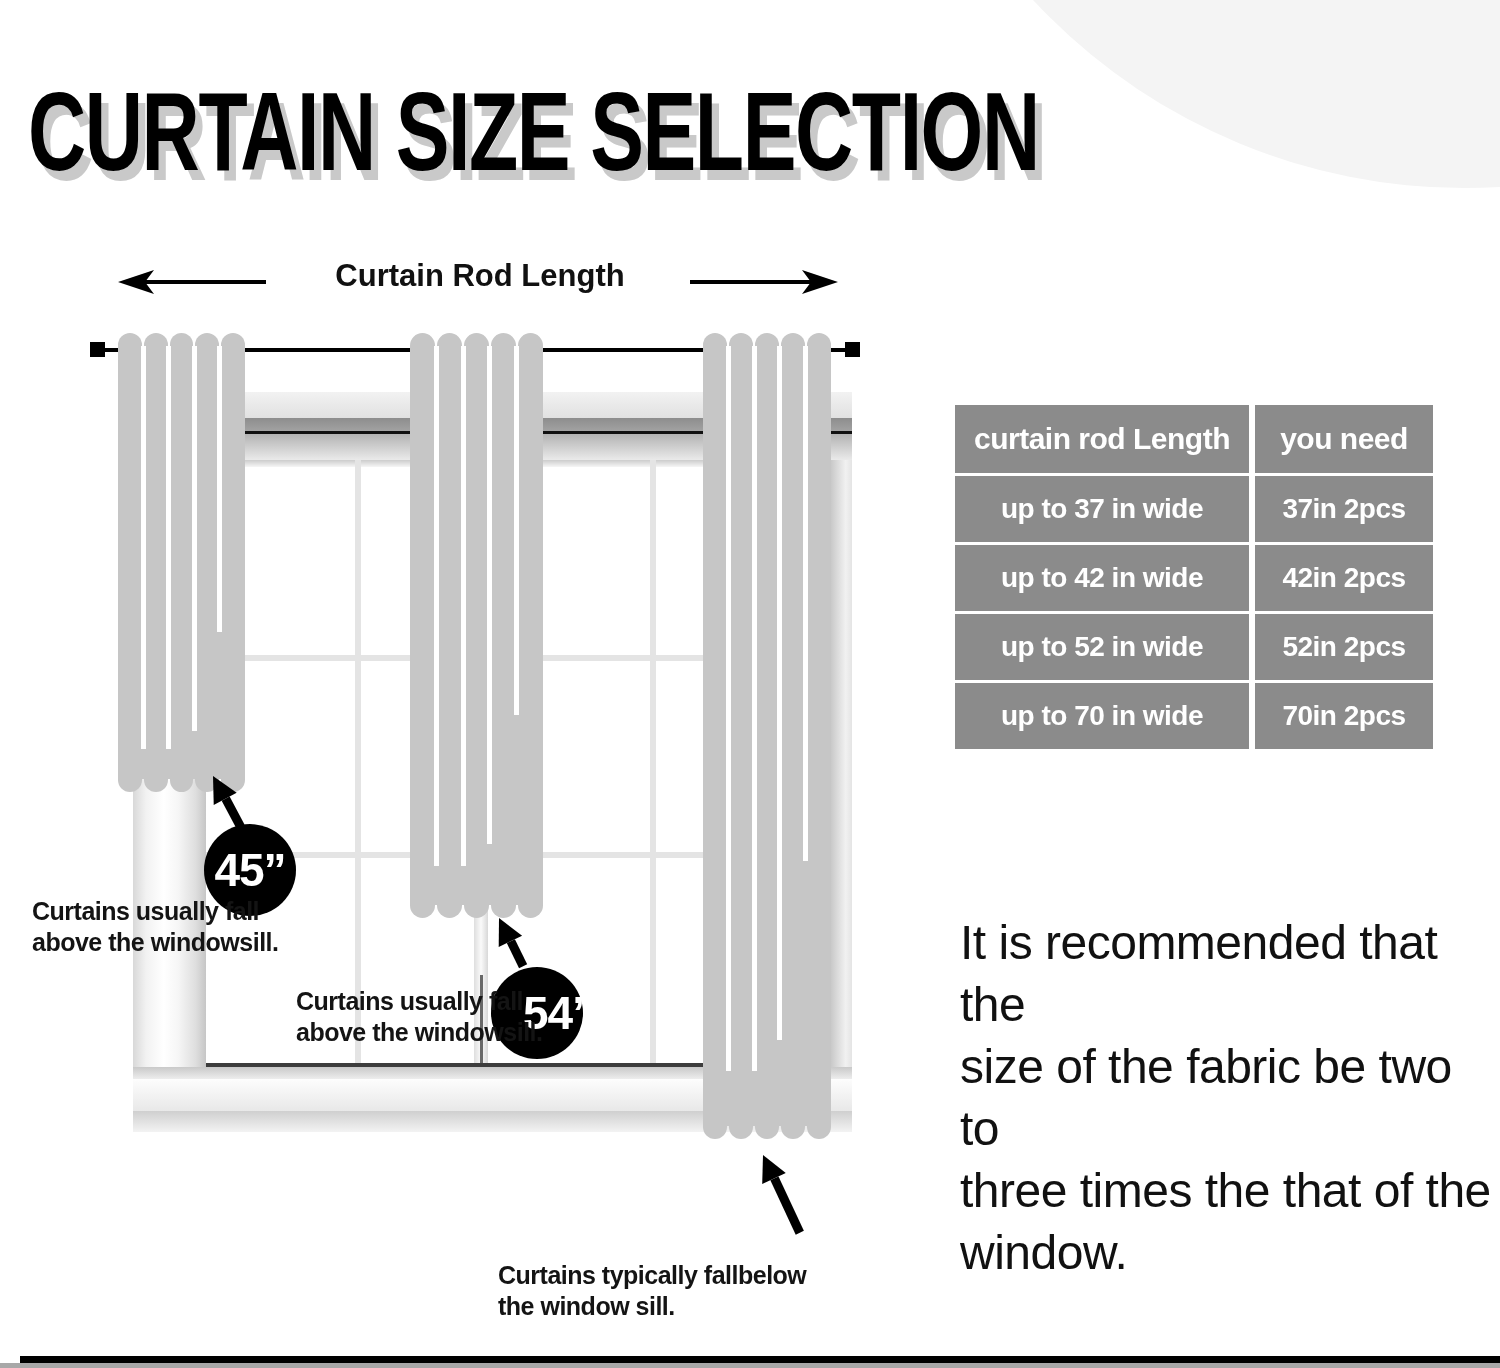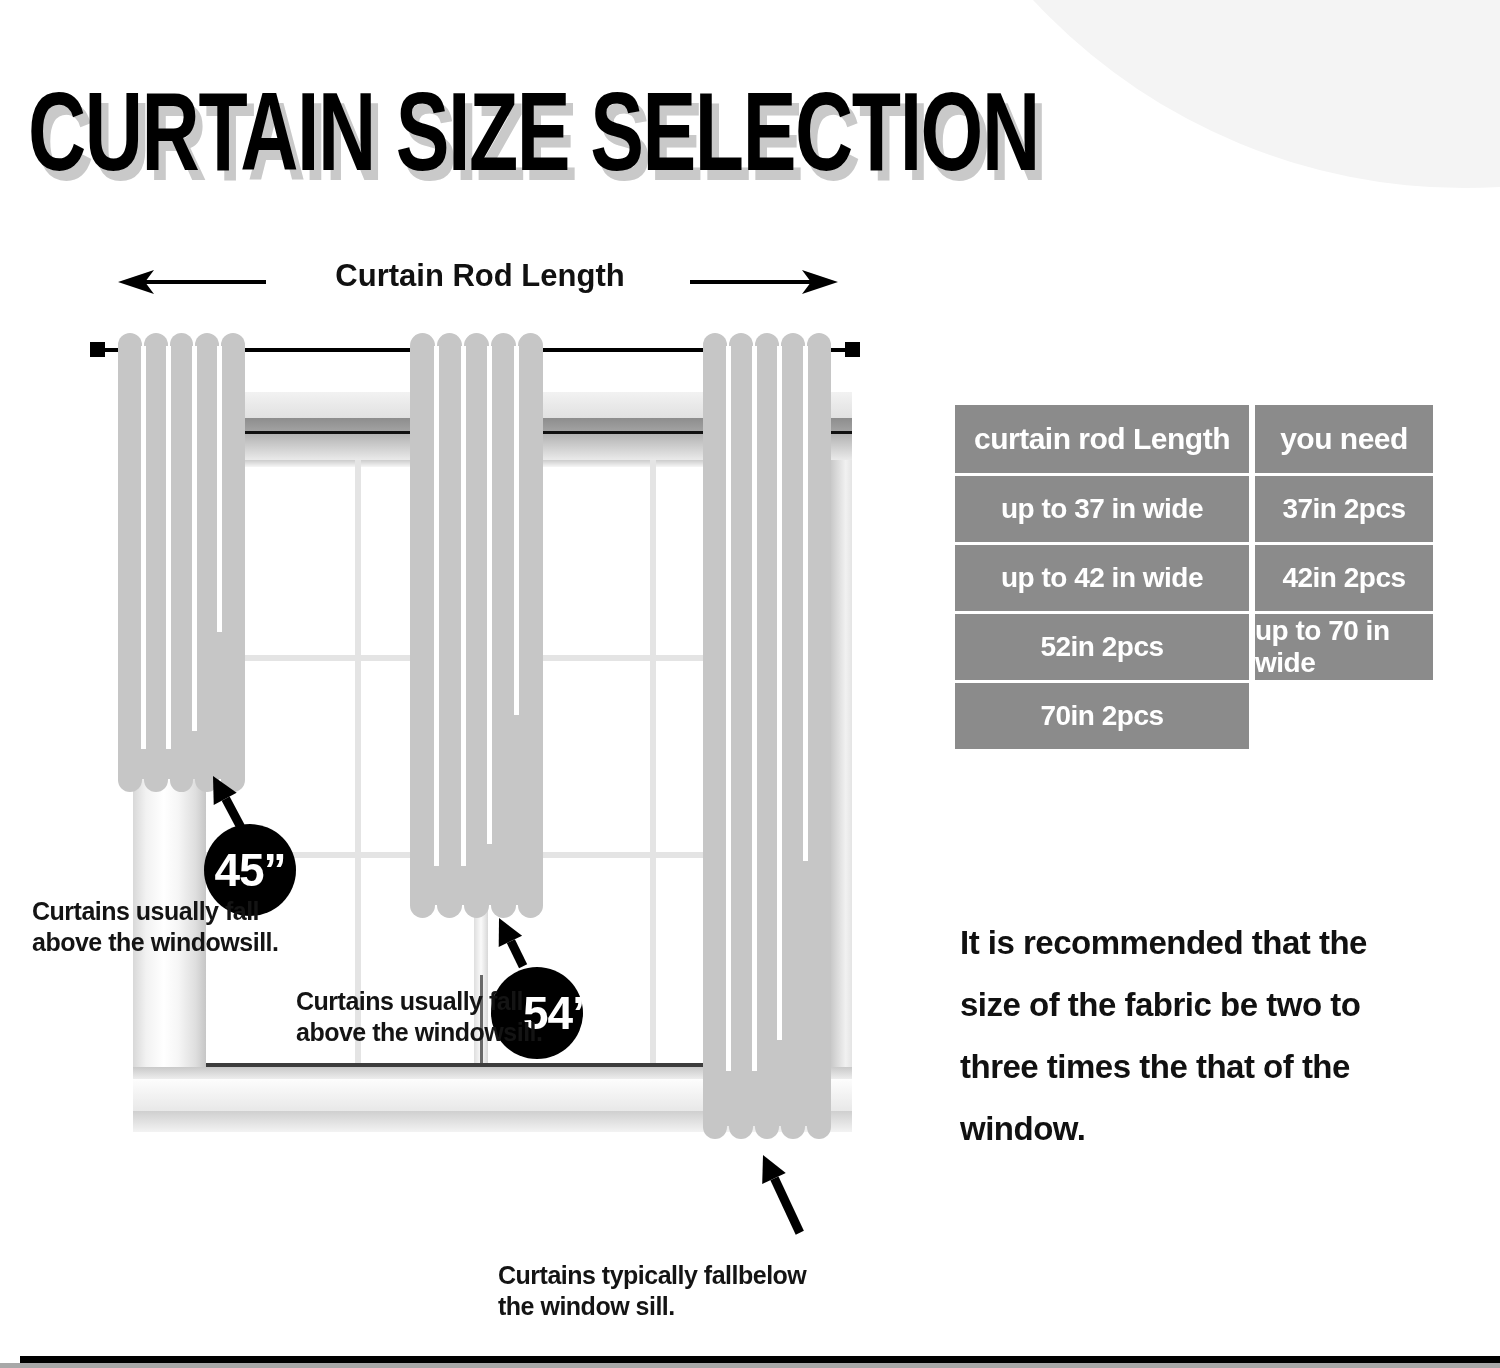--- a/index.html
+++ b/index.html
@@ -100,22 +100,22 @@
   .note.n2 { left:268px; top:986px; }
   .note.n3 { left:470px; top:1260px; }
   
   .size-table { position:absolute; left:955px; top:405px;
     display:grid; grid-template-columns:294px 178px; grid-template-rows:68px 66px 66px 66px 66px;
     column-gap:6px; row-gap:3px; }
   .cell { background:var(--table_cell,#8b8b8b); color:#fff; font-weight:700; font-size:28px;
     display:flex; align-items:center; justify-content:center; letter-spacing:-0.5px; }
   .cell.head { font-size:30px; }
   
-  .recommend { position:absolute; left:960px; top:912px; font-size:33px; color:#111;
-    line-height:62px; font-weight:700; letter-spacing:-0.5px; }
+  .recommend { position:absolute; left:960px; top:912px; font-size:48px; color:#111;
+    line-height:62px; font-weight:400; letter-spacing:-0.5px; }
   
   .bottom-black { position:absolute; left:20px; top:1356px; width:1480px; height:7px; background:#000; }
   .bottom-gray { position:absolute; left:0; top:1363px; width:1500px; height:5px; background:#a8a8a8; }
 </style>
 </head>
 <body>
 
 <div class="stage">
 
   <div class="corner-blob"></div>
@@ -251,20 +251,21 @@
     <div>the window sill.</div>
   </div>
 
   <div class="size-table">
     <div class="cell head">curtain rod Length</div>
     <div class="cell head">you need</div>
     <div class="cell">up to 37 in wide</div>
     <div class="cell">37in 2pcs</div>
     <div class="cell">up to 42 in wide</div>
     <div class="cell">42in 2pcs</div>
+    <div class="cell">up to 52 in wide</div>
     <div class="cell">52in 2pcs</div>
     <div class="cell">up to 70 in wide</div>
     <div class="cell">70in 2pcs</div>
   </div>
 
   <div class="recommend">
     <div>It is recommended that the</div>
     <div>size of the fabric be two to</div>
     <div>three times the that of the</div>
     <div>window.</div>

